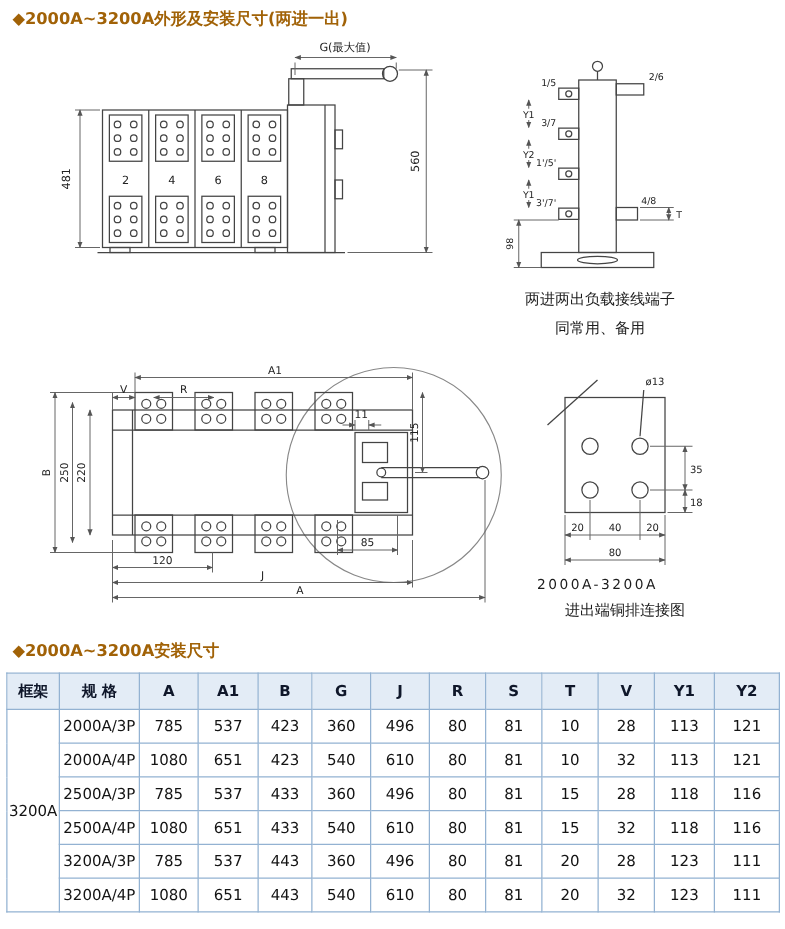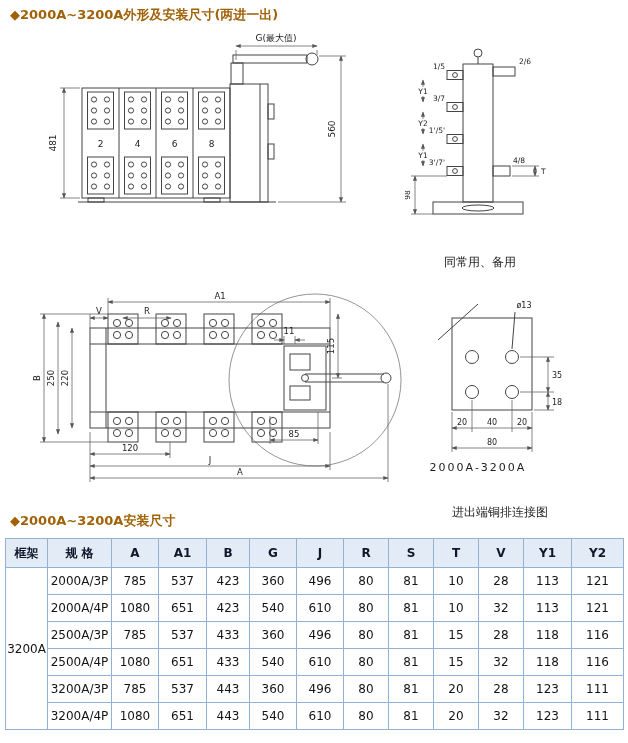--- a/index.html
+++ b/index.html
@@ -129,20 +129,21 @@
       <text x="40" y="57" text-anchor="end">3/7</text>
       <text x="40" y="89" text-anchor="end">1'/5'</text>
       <text x="40" y="121" text-anchor="end">3'/7'</text>
       <text x="114" y="20">2/6</text>
       <text x="108" y="119">4/8</text>
       <text x="136" y="130">T</text>
       <text transform="rotate(-90 5 151)" x="5" y="151" text-anchor="middle">98</text>
     </g>
   </svg>
 
+  <div class="caption" style="left:398px;top:231px;width:164px">两进两出负载接线端子</div>
   <div class="caption" style="left:398px;top:254px;width:164px">同常用、备用</div>
 
   <svg class="drawing" style="left:28px;top:288px" width="395" height="200" viewBox="0 0 395 200">
     <defs>
       <marker id="arr3" viewBox="0 0 10 10" refX="9" refY="5" markerWidth="6.5" markerHeight="6.5" orient="auto-start-reverse">
           <path d="M0,1L10,5L0,9Z" fill="#555"></path>
         </marker>
       <g id="pblk3">
         <rect x="0" y="0" width="30" height="30"></rect>
         <circle cx="9" cy="9" r="3.6"></circle>
@@ -251,21 +252,21 @@
       <text x="128" y="86">35</text>
       <text x="128" y="113">18</text>
       <text x="38" y="133" text-anchor="middle">20</text>
       <text x="68" y="133" text-anchor="middle">40</text>
       <text x="98" y="133" text-anchor="middle">20</text>
       <text x="68" y="153" text-anchor="middle">80</text>
     </g>
   </svg>
 
   <div class="caption spaced" style="left:393px;top:461px;width:170px">2000A-3200A</div>
-  <div class="caption" style="left:415px;top:504px;width:170px">进出端铜排连接图</div>
+  <div class="caption" style="left:415px;top:480px;width:170px">进出端铜排连接图</div>
 
   <div class="sec-title" style="left:10px;top:512px">◆2000A~3200A安装尺寸</div>
 
   <table class="dim-table">
     <colgroup>
       <col style="width:42px">
         <col style="width:64px">
         <col style="width:47px">
         <col style="width:48px">
       <col style="width:43px">

